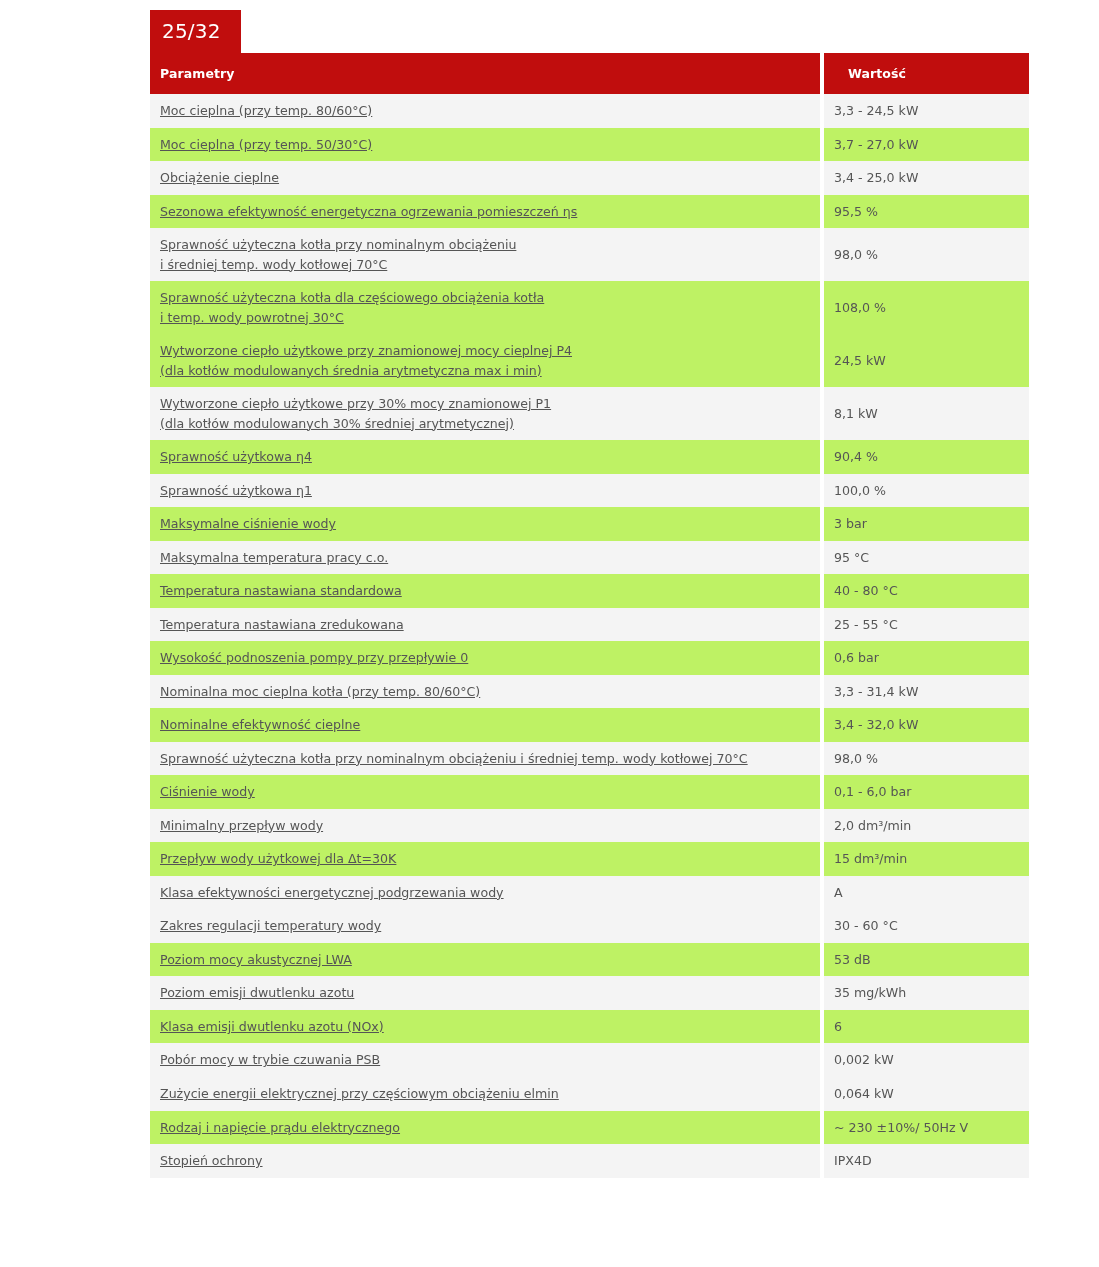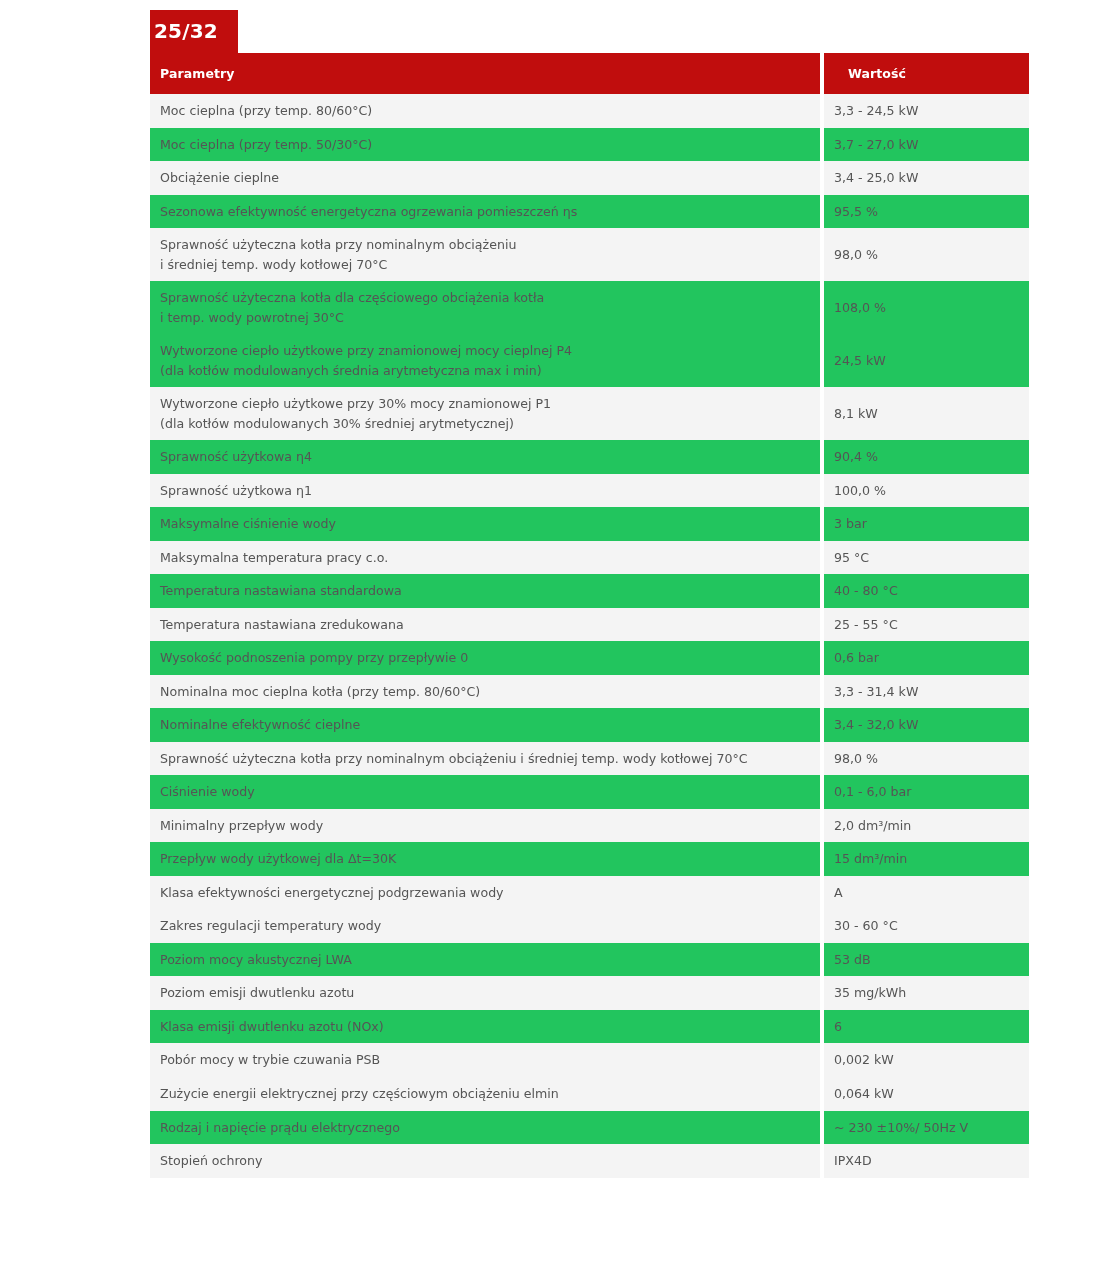--- a/index.html
+++ b/index.html
@@ -26,23 +26,23 @@
     width: 825px;
   }
   
   .tab-row {
     display: flex;
   }
   .model-tab {
     background: #c00d0d;
     color: #ffffff;
     font-size: 20px;
-    font-weight: bold;
+    font-weight: normal;
     line-height: 1;
-    padding: 11px 20px 12px 4px;
+    padding: 11px 20px 12px 12px;
     letter-spacing: 0.2px;
     display: inline-block;
   }
   
   table.spec {
     width: 825px;
     border-collapse: separate;
     border-spacing: 4px 0;
     margin-left: -4px;
     table-layout: fixed;
@@ -61,23 +61,23 @@
   table.spec th.col-val   { width: 171px; padding-left: 24px; }
 
   table.spec td {
     font-size: 12.6px;
     color: #555555;
     padding: 7px 10px 7px 10px;
     vertical-align: middle;
     line-height: 1.55;
   }
   table.spec tbody tr.odd td { background: #f4f4f4; }
-  table.spec tbody tr.even td { background: #22c55e; }
+  table.spec tbody tr.even td { background: #bef264; }
   table.spec td.val { color: #555555; }
-  .sub { display: block; }
+  .sub { display: block; text-decoration: underline; }
 </style>
 </head>
 <body>
 
 <div class="page">
   <div class="spec-wrap">
 
     <div class="tab-row">
       <div class="model-tab">25/32</div>
     </div>

